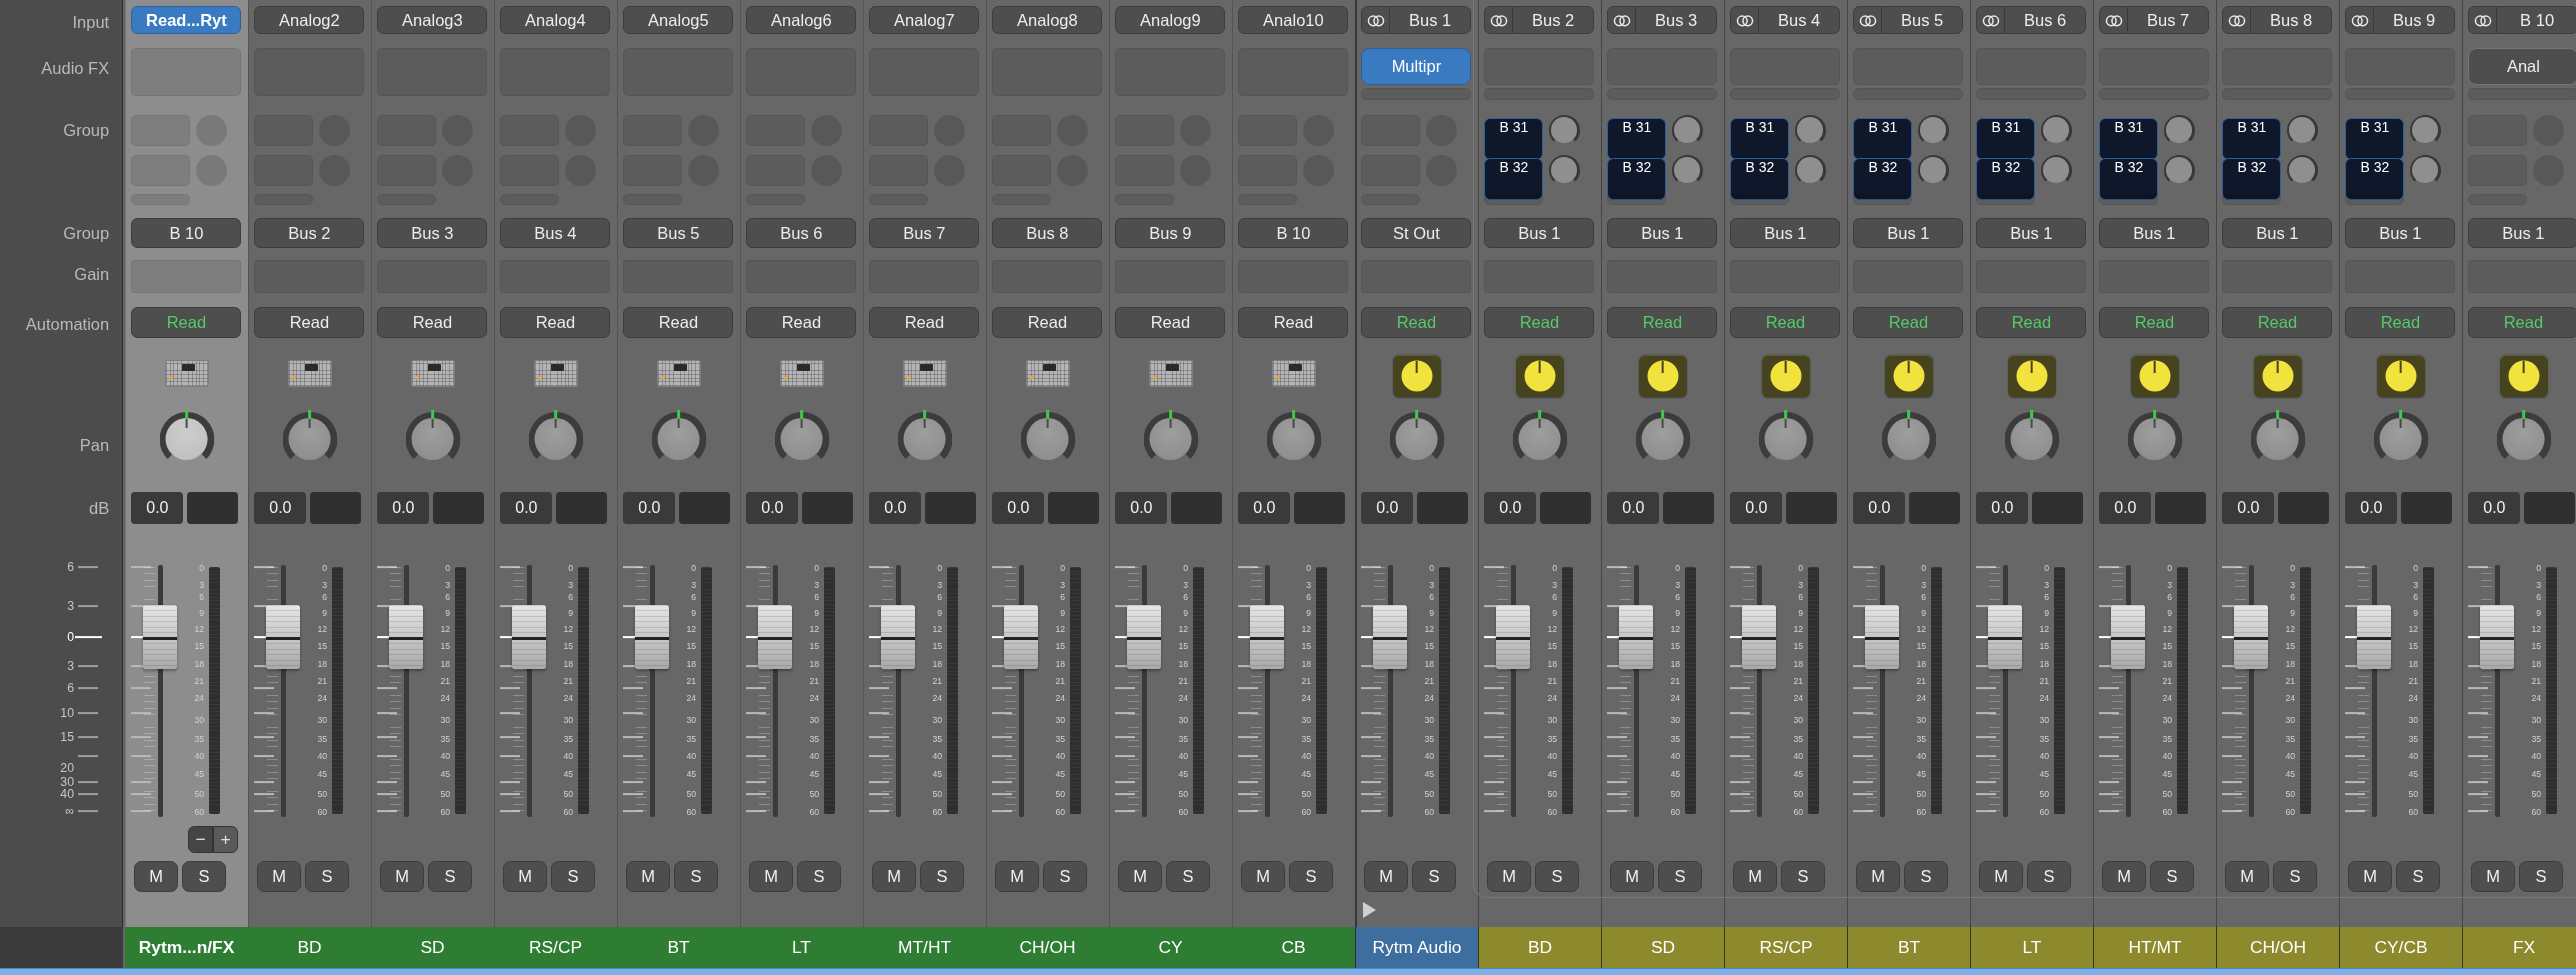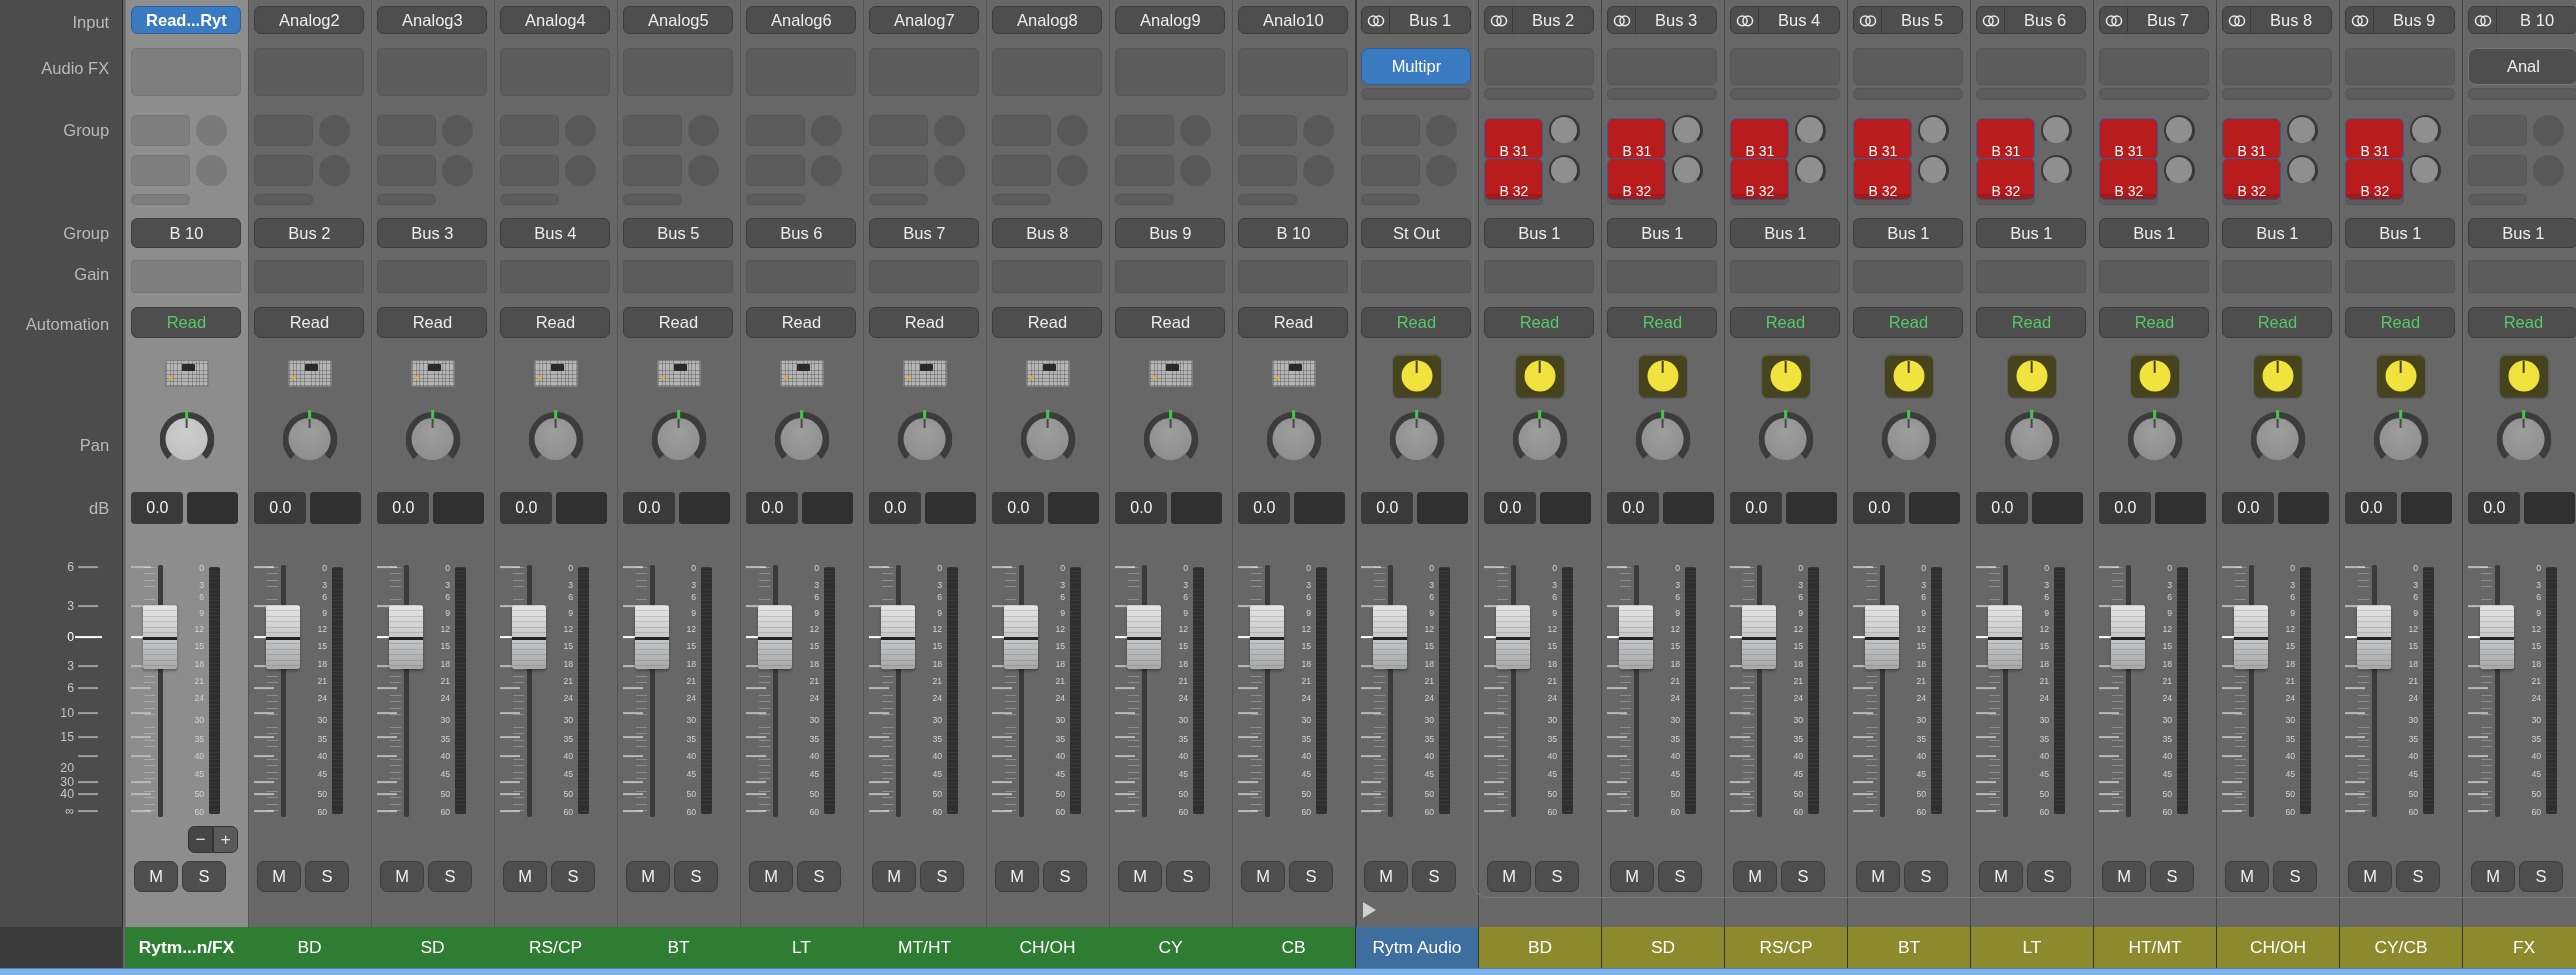--- a/index.html
+++ b/index.html
@@ -37,21 +37,21 @@
   .fx-btn{top:48px;height:37px;border-radius:8.2px;display:none;}
   .fx-btn.blue{background:#3a7ac0;border-color:#2b5f9e;color:#fff;}
   .fx-btn.normal{background:#4e4e4e;border:1.4px solid #757575;}
   .fx-stub{top:88px;height:12px;display:none;}
   .strip.bus .fx-stub{display:block;}
   .strip.bus.hasfx .fx-btn{display:flex;}
 
   .send-row{position:absolute;left:0;width:123px;height:31px;}
   .send-row.r1{top:115px;} .send-row.r2{top:155px;}
   .send-slot{top:0;left:6.4px;width:59px;height:31px;}
-  .send-pill{position:absolute;left:6.4px;top:2.7px;width:59px;height:42px;background:#b91c1c;border:0.9px solid #2b5f9e;border-radius:6.4px;color:#fff;font-size:14px;display:none;align-items:flex-end;justify-content:center;}
+  .send-pill{position:absolute;left:6.4px;top:2.7px;width:59px;height:42px;background:#0f172a;border:0.9px solid #2b5f9e;border-radius:6.4px;color:#fff;font-size:14px;display:none;align-items:flex-start;justify-content:center;}
   .send-knob-empty{position:absolute;left:71px;top:0;width:31px;height:31px;border-radius:50%;background:rgba(0,0,0,0.14);}
   .send-knob{position:absolute;left:71px;top:0;width:31px;height:31px;border-radius:50%;border:5.5px solid #383838;border-bottom-color:transparent;display:none;}
   .send-knob .skinner{position:absolute;left:-2.7px;top:-2.7px;width:25.6px;height:25.6px;border-radius:50%;background:#8f8f8f;}
   .send-row.active .send-pill{display:flex;}
   .send-row.active .send-knob{display:block;}
   .send-stub{top:194px;height:11px;width:59px;}
 
   .output-btn{top:218px;height:30px;}
   .group-slot{top:260px;height:33px;border-radius:3.7px;}
   .auto-btn{top:307px;height:31px;}

